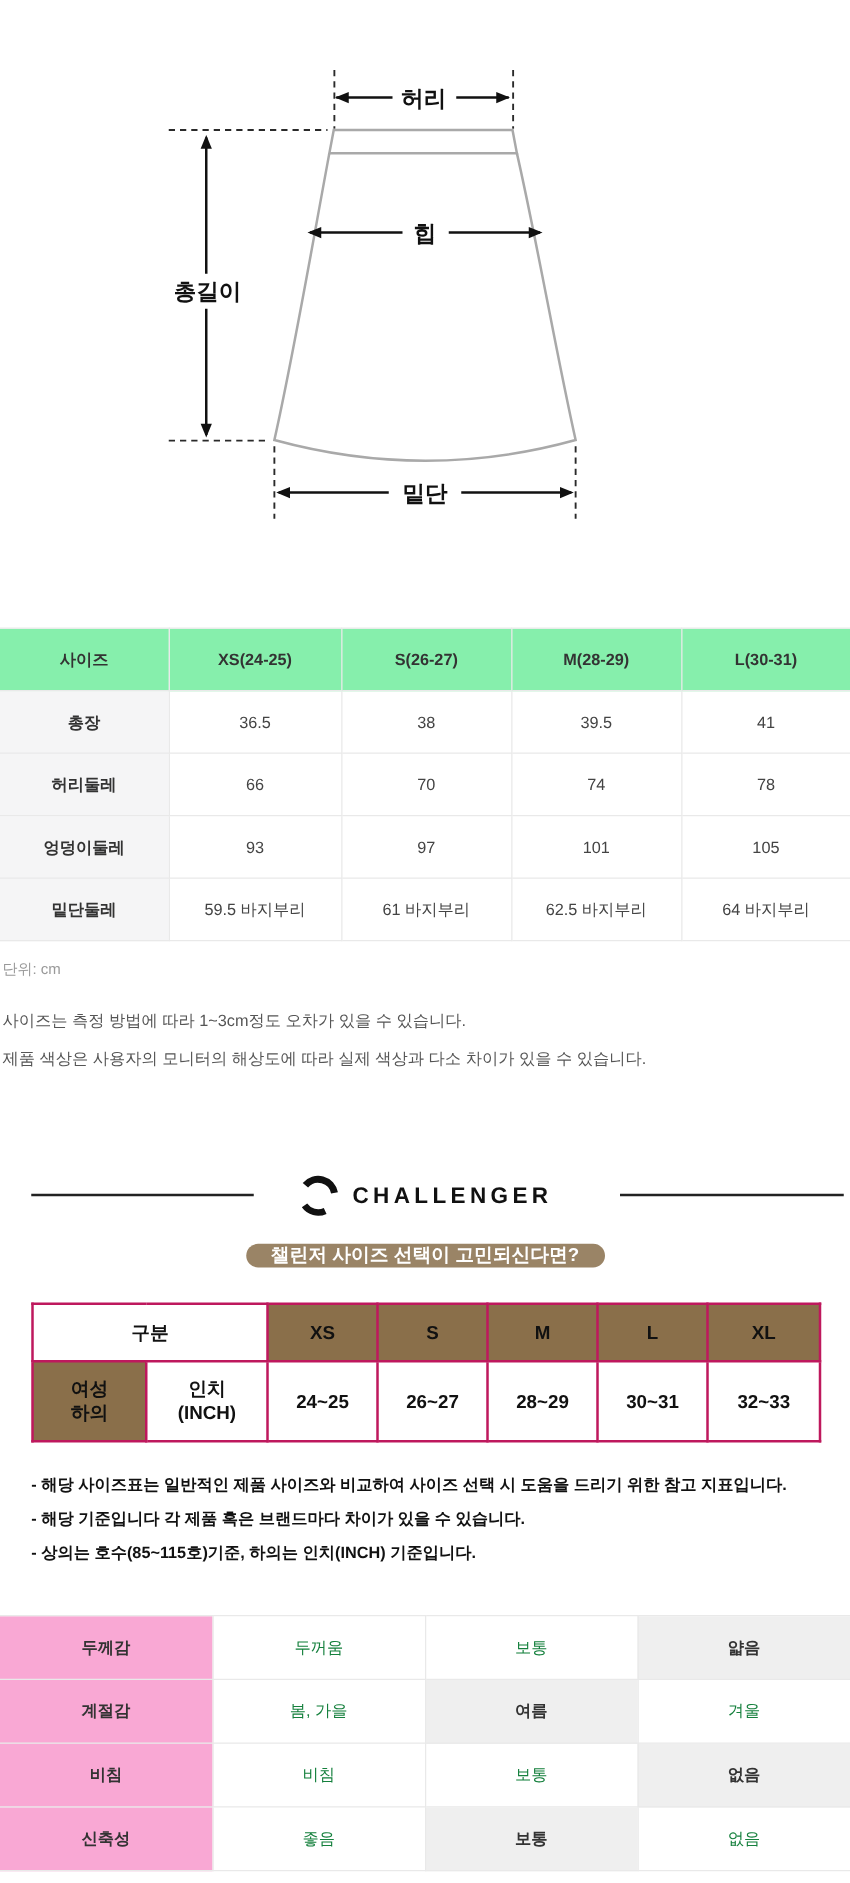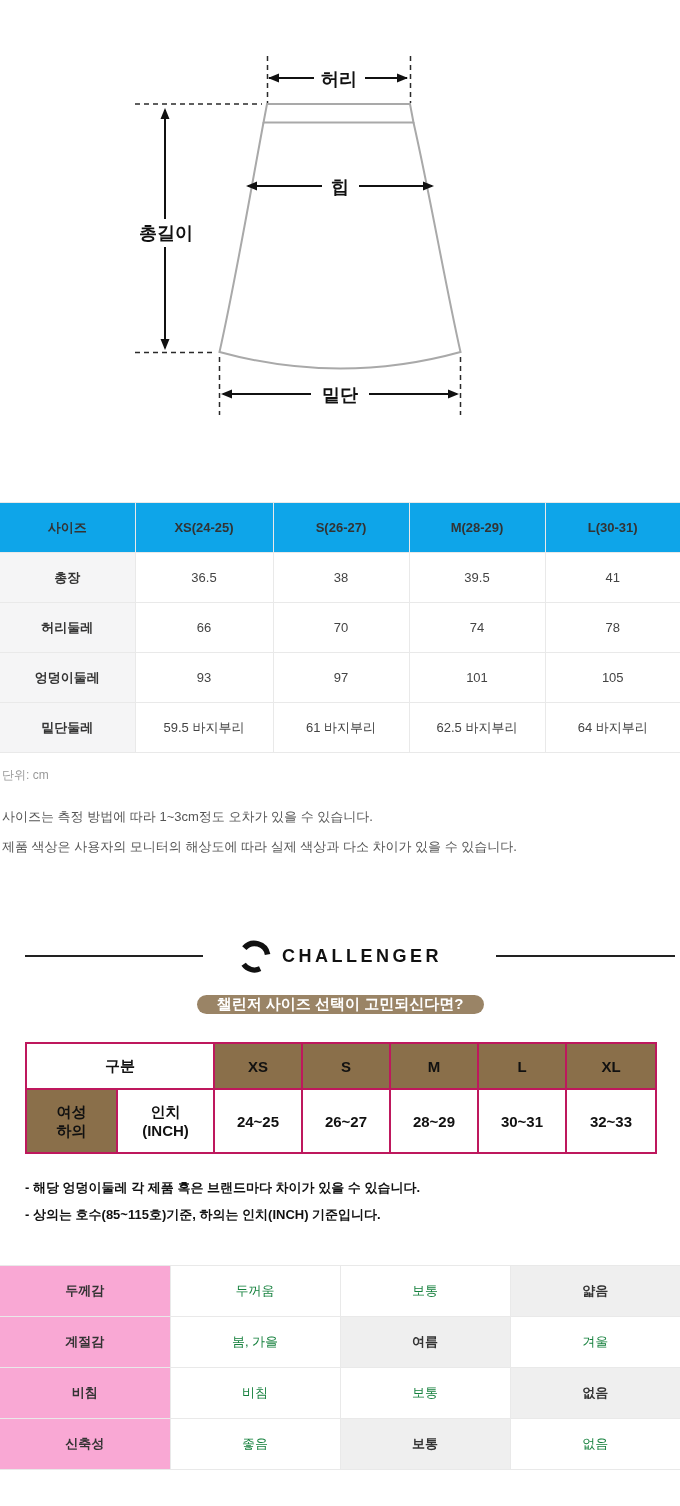--- a/index.html
+++ b/index.html
@@ -12,21 +12,21 @@
   .dash { stroke: #2a2a2a; stroke-width: 1.5; stroke-dasharray: 5 4; fill: none; }
   .garment { stroke: #a9a9a9; stroke-width: 2; fill: none; }
   .arrow-line { stroke: #111; stroke-width: 2; fill: none; }
   .arrow-head { fill: #111; stroke: none; }
 
   
   table { border-collapse: collapse; table-layout: fixed; }
   .size-table { width: 680px; margin-top: 62px; font-size: 13px; }
   .size-table td { border: 1px solid #e9e9e9; border-left: none; text-align: center; vertical-align: middle; height: 50px; color: #444; }
   .size-table td:last-child { border-right: none; }
-  .size-table tr.head td { background: #0ea5e9; font-weight: bold; color: #333; }
+  .size-table tr.head td { background: #86efac; font-weight: bold; color: #333; }
   .size-table td.rowlabel { background: #f5f5f6; font-weight: bold; color: #333; }
 
   .unit-note { margin: 14px 0 0 2px; font-size: 12px; color: #999; }
   .free-note { margin: 24px 0 0 2px; font-size: 13px; color: #555; }
   .free-note + .free-note { margin-top: 12px; }
 
   
   .brand-row { margin-top: 78px; height: 44px; display: flex; align-items: center; }
   .brand-line { height: 2px; background: #222; }
   .brand-line.left { width: 178px; margin-left: 25px; }
@@ -206,21 +206,22 @@
     <td>24~25</td>
     <td>26~27</td>
     <td>28~29</td>
     <td>30~31</td>
     <td>32~33</td>
   </tr>
 </tbody>
   </table>
 
 <div class="fit-notes">
-  <p>- 해당 엉덩이둘레 각 제품 혹은 브랜드마다 차이가 있을 수 있습니다.</p>
+  <p>- 해당 사이즈표는 일반적인 제품 사이즈와 비교하여 사이즈 선택 시 도움을 드리기 위한 참고 지표입니다.</p>
+  <p>- 해당 기준입니다 각 제품 혹은 브랜드마다 차이가 있을 수 있습니다.</p>
   <p>- 상의는 호수(85~115호)기준, 하의는 인치(INCH) 기준입니다.</p>
 </div>
 
 <table class="attr-table">
   <colgroup>
       <col style="width:170px">
       <col style="width:170px">
       <col style="width:170px">
       <col style="width:170px">
     </colgroup>

